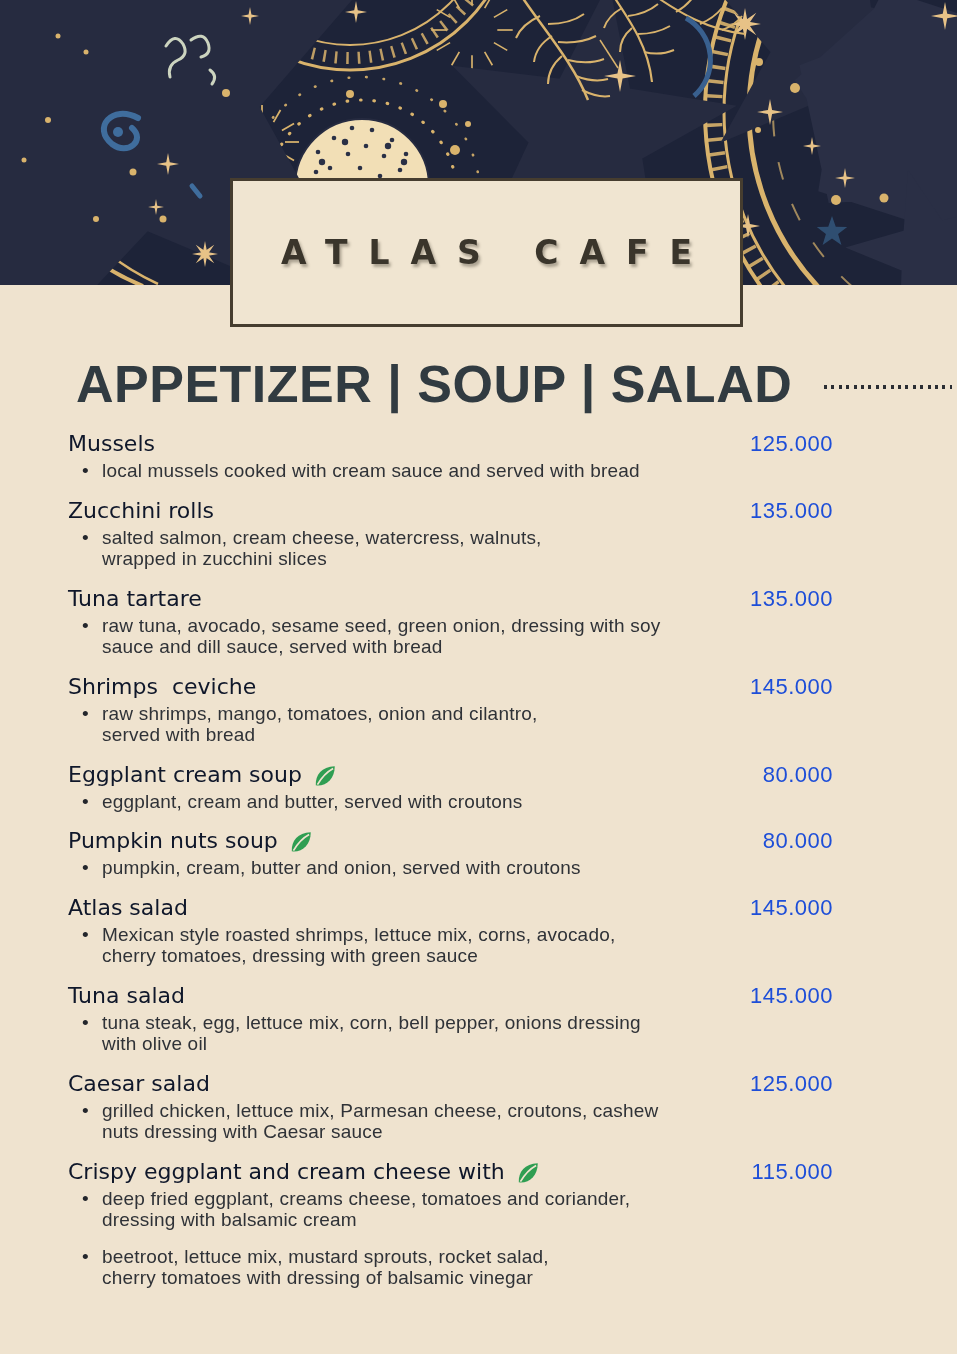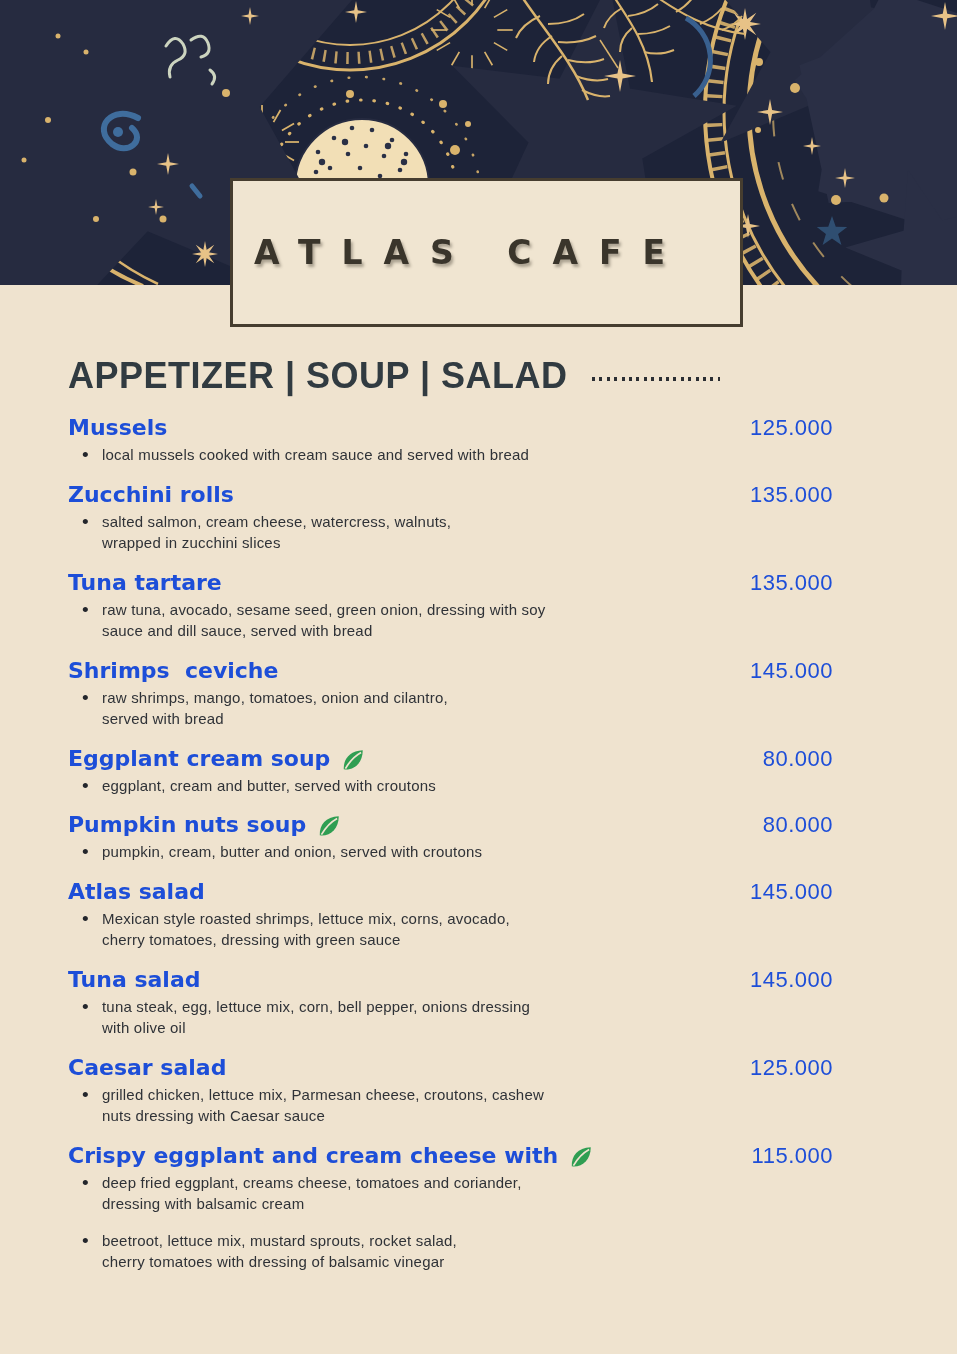--- a/index.html
+++ b/index.html
@@ -7,52 +7,52 @@
     position:relative;width:957px;height:1354px;margin:0 auto;
     background:#efe3cf;overflow:hidden;
     font-family:"Liberation Sans",sans-serif;
   }
   
   .header-art{position:absolute;top:0;left:0;width:957px;height:285px;}
   .header-art svg{display:block;}
   .title-box{
     position:absolute;left:230px;top:178px;width:513px;height:149px;
     background:#f0e5d1;border:3px solid #463d2f;box-sizing:border-box;
-    display:flex;align-items:center;justify-content:flex-start;
+    display:flex;align-items:center;justify-content:center;
   }
   .brand-title{
     font-family:"DejaVu Sans",sans-serif;font-weight:700;font-size:33px;
     color:#3a352b;letter-spacing:21px;padding-left:21px;white-space:nowrap;
     text-shadow:2px 3px 3px rgba(40,33,24,.35);
   }
   
   .content{position:absolute;top:352px;left:68px;width:765px;}
   .section-head{display:flex;align-items:center;margin-bottom:14px;}
   .section-title{
-    margin:0;font-family:"Liberation Sans",sans-serif;font-weight:700;
-    font-size:36px;line-height:48px;color:#313b41;letter-spacing:.5px;white-space:nowrap;
+    margin:8px;font-family:"Liberation Sans",sans-serif;font-weight:700;
+    font-size:52px;line-height:48px;color:#313b41;letter-spacing:.5px;white-space:nowrap;
   }
   .dotted-divider{
     width:128px;height:3.5px;margin-left:24px;margin-top:6px;flex:none;
     background:repeating-linear-gradient(90deg,#2b2e33 0 3px,transparent 3px 7.4px);
   }
   .item{margin-bottom:15px;}
   .item-head{display:flex;align-items:flex-start;line-height:28px;margin-bottom:2px;}
   .item-name{
-    font-family:"DejaVu Sans",sans-serif;font-weight:700;font-size:22px;
-    color:#1d4ed8;white-space:pre-wrap;text-align:center;
+    font-family:"DejaVu Sans",sans-serif;font-weight:400;font-size:22px;
+    color:#0f172a;white-space:pre-wrap;text-align:center;
   }
   .leaf{width:26px;height:26px;margin-left:10px;margin-top:2px;flex:none;}
   .item-price{
     margin-left:auto;font-size:22px;color:#1d4ed8;letter-spacing:.5px;
     font-family:"Liberation Sans",sans-serif;white-space:nowrap;
   }
   .item-desc{display:flex;padding-left:14px;}
   .bullet{width:20px;flex:none;font-size:19px;color:#23262c;line-height:21.5px;}
-  .desc-lines{font-size:15px;line-height:21.5px;color:#2f3237;letter-spacing:.2px;}
+  .desc-lines{font-size:19px;line-height:21.5px;color:#2f3237;letter-spacing:.2px;}
 </style>
 </head>
 <body>
 
 <div class="page">
 
   <div class="header-art">
     <svg width="957" height="285" viewBox="0 0 957 285" xmlns="http://www.w3.org/2000/svg">
       <defs>
         <path id="star5" d="M0,-1 L0.235,-0.324 L0.951,-0.309 L0.38,0.124 L0.588,0.809 L0,0.4 L-0.588,0.809 L-0.38,0.124 L-0.951,-0.309 L-0.235,-0.324 Z"></path>

